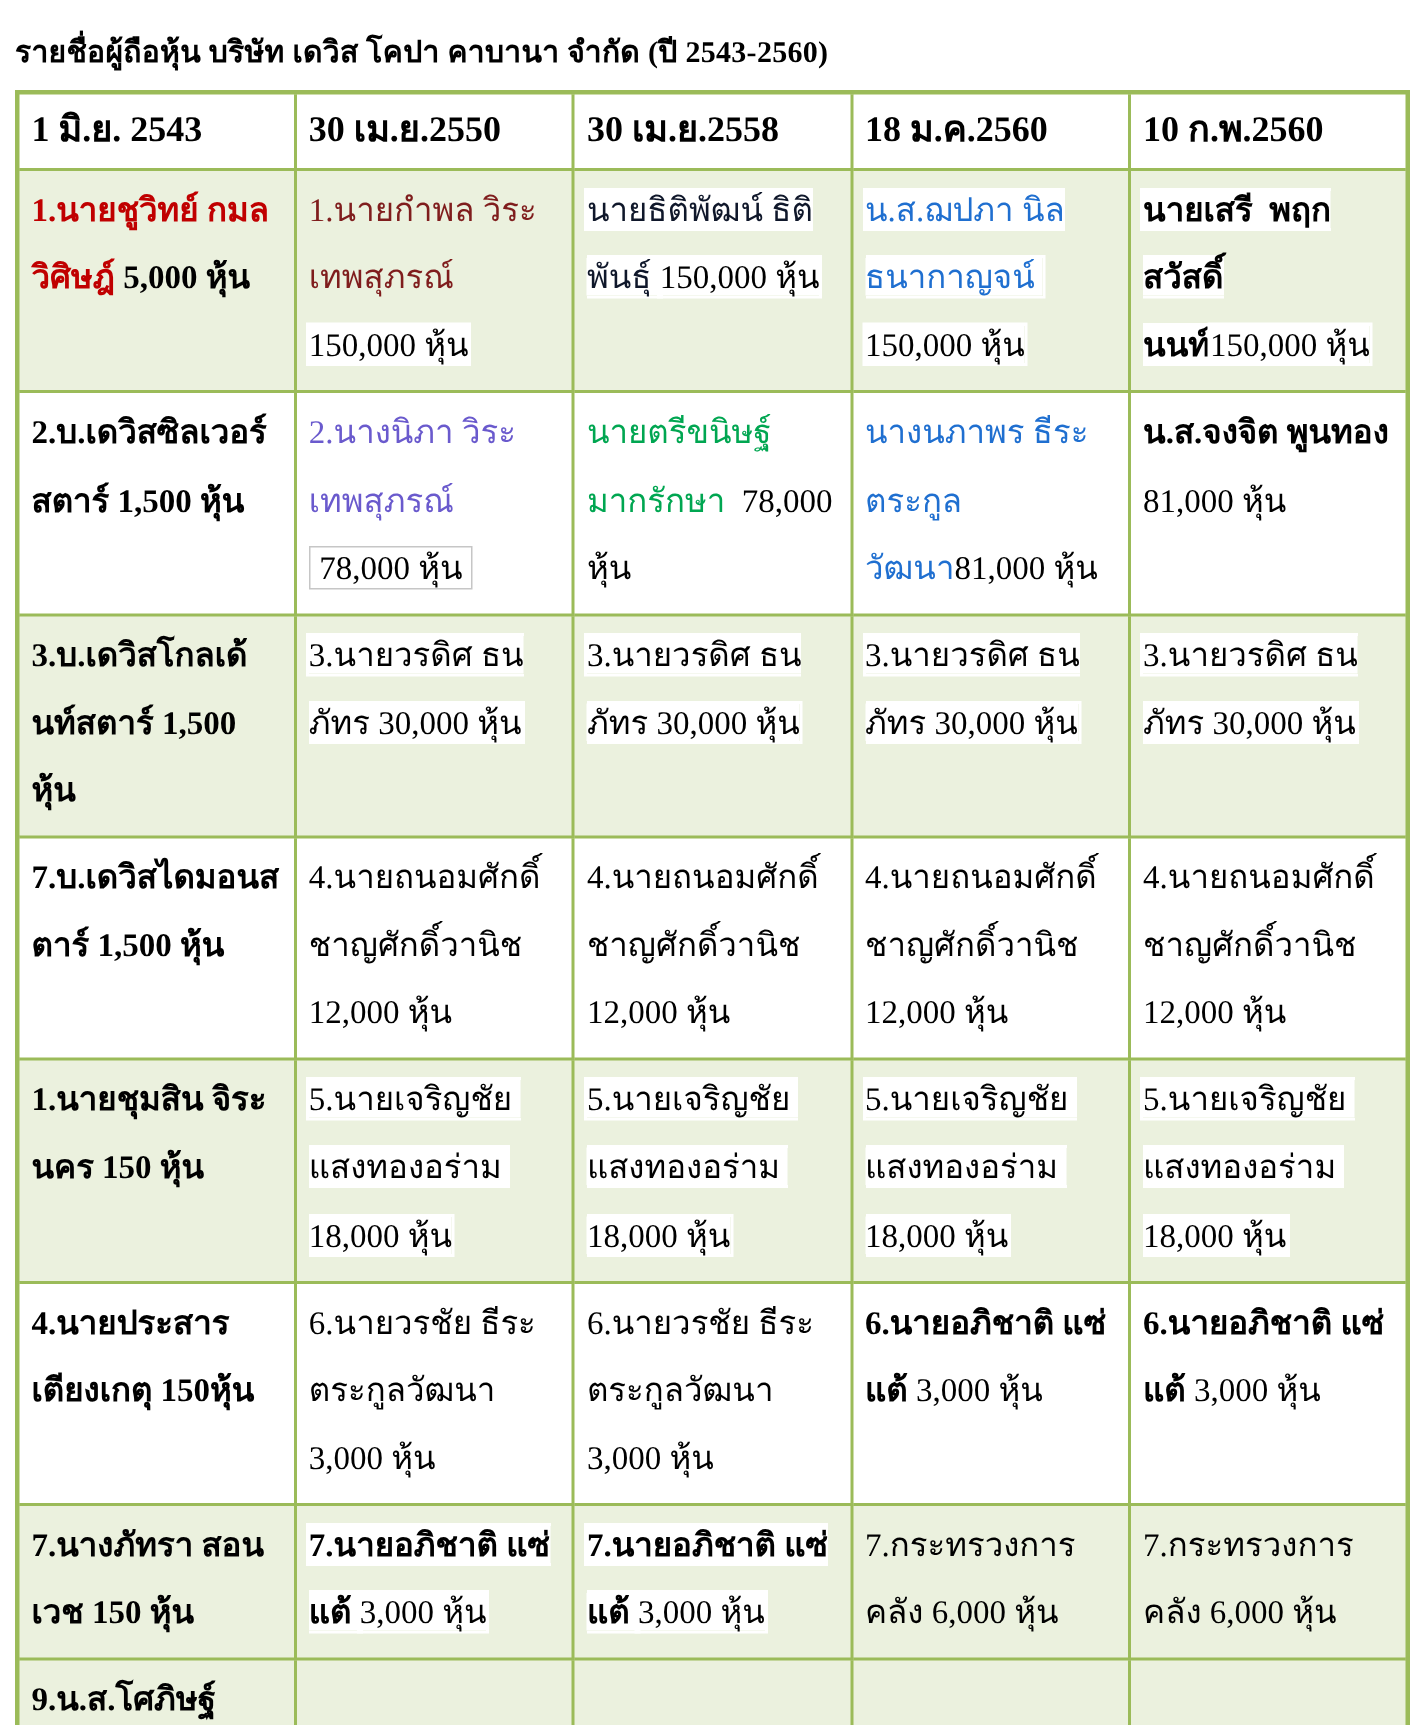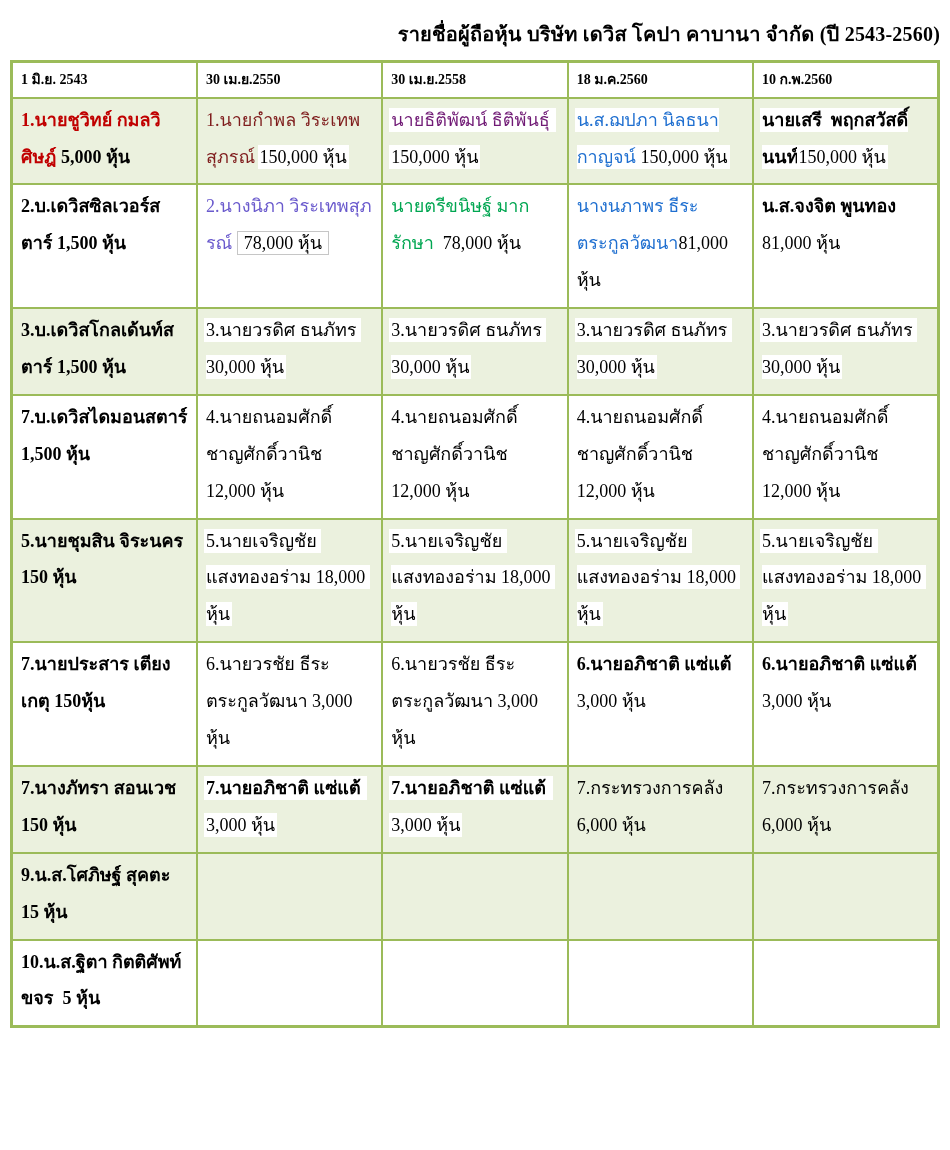--- a/index.html
+++ b/index.html
@@ -6,45 +6,45 @@
   html,body { margin:0; padding:0; }
   body {
     width: 950px;
     height: 1150px;
     background: #ffffff;
     font-family: "Liberation Serif", "DejaVu Serif", serif;
     color: #000000;
   }
   .page { padding: 10px 10px 0 10px; }
   .doc-title {
-    text-align: right;
+    text-align: left;
     font-weight: bold;
     font-size: 20px;
     margin: 8px 0 10px 0;
     letter-spacing: 0.2px;
   }
   table.shareholders {
     width: 930px;
     border-collapse: collapse;
     table-layout: fixed;
     border: 3px solid #9BBB59;
   }
   th, td {
     border: 2px solid #9BBB59;
     vertical-align: top;
     text-align: left;
     padding: 3px 8px 8px 8px;
-    font-size: 18px;
+    font-size: 22px;
     line-height: 2.05;
     word-wrap: break-word;
     overflow-wrap: break-word;
   }
   th {
     font-weight: bold;
-    font-size: 14px;
+    font-size: 24px;
     line-height: 1.55;
     background: #ffffff;
     padding: 6px 8px;
   }
   tr.shaded td { background: #EBF1DE; }
   tr.plain td { background: #ffffff; }
   span.seg { white-space: pre-wrap; }
   span.bold { font-weight: bold; }
   span.hl { background: #ffffff; box-shadow: 0 0 0 2px #ffffff; }
   span.box {
@@ -66,21 +66,21 @@
           <th>30 เม.ย.2550</th>
           <th>30 เม.ย.2558</th>
           <th>18  ม.ค.2560</th>
           <th>10 ก.พ.2560</th>
         </tr>
       </thead>
     <tbody>
         <tr class="shaded">
           <td><span class="seg bold" style="color: rgb(192, 0, 0);">1.นายชูวิทย์ กมลวิศิษฎ์ </span><span class="seg bold">5,000 หุ้น</span></td>
           <td><span class="seg" style="color: #7f1d1d;">1.นายกำพล วิระเทพสุภรณ์ </span><span class="seg hl">150,000 หุ้น</span></td>
-          <td><span class="seg hl" style="color: #701a75;">นายธิติพัฒน์ ธิติพันธุ์ </span><span class="seg hl">150,000 หุ้น</span></td>
+          <td><span class="seg hl" style="color: #0f172a;">นายธิติพัฒน์ ธิติพันธุ์ </span><span class="seg hl">150,000 หุ้น</span></td>
           <td><span class="seg hl" style="color: rgb(31, 111, 208);">น.ส.ฌปภา นิลธนากาญจน์ </span><span class="seg hl">150,000 หุ้น</span></td>
           <td><span class="seg bold hl">นายเสรี  พฤกสวัสดิ์นนท์</span><span class="seg hl">150,000 หุ้น</span></td>
         </tr>
         <tr class="plain">
           <td><span class="seg bold">2.บ.เดวิสซิลเวอร์สตาร์ 1,500 หุ้น</span></td>
           <td><span class="seg" style="color: rgb(106, 90, 205);">2.นางนิภา วิระเทพสุภรณ์ </span><span class="seg box">78,000 หุ้น</span></td>
           <td><span class="seg" style="color: rgb(0, 166, 81);">นายตรีขนิษฐ์ มากรักษา  </span><span class="seg">78,000 หุ้น</span></td>
           <td><span class="seg" style="color: rgb(31, 111, 208);">นางนภาพร ธีระตระกูลวัฒนา</span><span class="seg">81,000 หุ้น</span></td>
           <td><span class="seg bold">น.ส.จงจิต พูนทอง </span><span class="seg">81,000 หุ้น</span></td>
         </tr>
@@ -92,28 +92,28 @@
           <td><span class="seg hl">3.นายวรดิศ ธนภัทร 30,000 หุ้น</span></td>
         </tr>
         <tr class="plain">
           <td><span class="seg bold">7.บ.เดวิสไดมอนสตาร์ 1,500 หุ้น</span></td>
           <td><span class="seg">4.นายถนอมศักดิ์ ชาญศักดิ์วานิช 12,000 หุ้น</span></td>
           <td><span class="seg">4.นายถนอมศักดิ์ ชาญศักดิ์วานิช 12,000 หุ้น</span></td>
           <td><span class="seg">4.นายถนอมศักดิ์ ชาญศักดิ์วานิช 12,000 หุ้น</span></td>
           <td><span class="seg">4.นายถนอมศักดิ์ ชาญศักดิ์วานิช 12,000 หุ้น</span></td>
         </tr>
         <tr class="shaded">
-          <td><span class="seg bold">5.นายชุมสิน จิระนคร 150 หุ้น</span></td>
+          <td><span class="seg bold">1.นายชุมสิน จิระนคร 150 หุ้น</span></td>
           <td><span class="seg hl">5.นายเจริญชัย แสงทองอร่าม 18,000 หุ้น</span></td>
           <td><span class="seg hl">5.นายเจริญชัย แสงทองอร่าม 18,000 หุ้น</span></td>
           <td><span class="seg hl">5.นายเจริญชัย แสงทองอร่าม 18,000 หุ้น</span></td>
           <td><span class="seg hl">5.นายเจริญชัย แสงทองอร่าม 18,000 หุ้น</span></td>
         </tr>
         <tr class="plain">
-          <td><span class="seg bold">7.นายประสาร เตียงเกตุ 150หุ้น</span></td>
+          <td><span class="seg bold">4.นายประสาร เตียงเกตุ 150หุ้น</span></td>
           <td><span class="seg">6.นายวรชัย ธีระตระกูลวัฒนา 3,000 หุ้น</span></td>
           <td><span class="seg">6.นายวรชัย ธีระตระกูลวัฒนา 3,000 หุ้น</span></td>
           <td><span class="seg bold">6.นายอภิชาติ แซ่แต้ </span><span class="seg">3,000 หุ้น</span></td>
           <td><span class="seg bold">6.นายอภิชาติ แซ่แต้ </span><span class="seg">3,000 หุ้น</span></td>
         </tr>
         <tr class="shaded">
           <td><span class="seg bold">7.นางภัทรา สอนเวช 150 หุ้น</span></td>
           <td><span class="seg bold hl">7.นายอภิชาติ แซ่แต้ </span><span class="seg hl">3,000 หุ้น</span></td>
           <td><span class="seg bold hl">7.นายอภิชาติ แซ่แต้ </span><span class="seg hl">3,000 หุ้น</span></td>
           <td><span class="seg">7.กระทรวงการคลัง 6,000 หุ้น</span></td>

